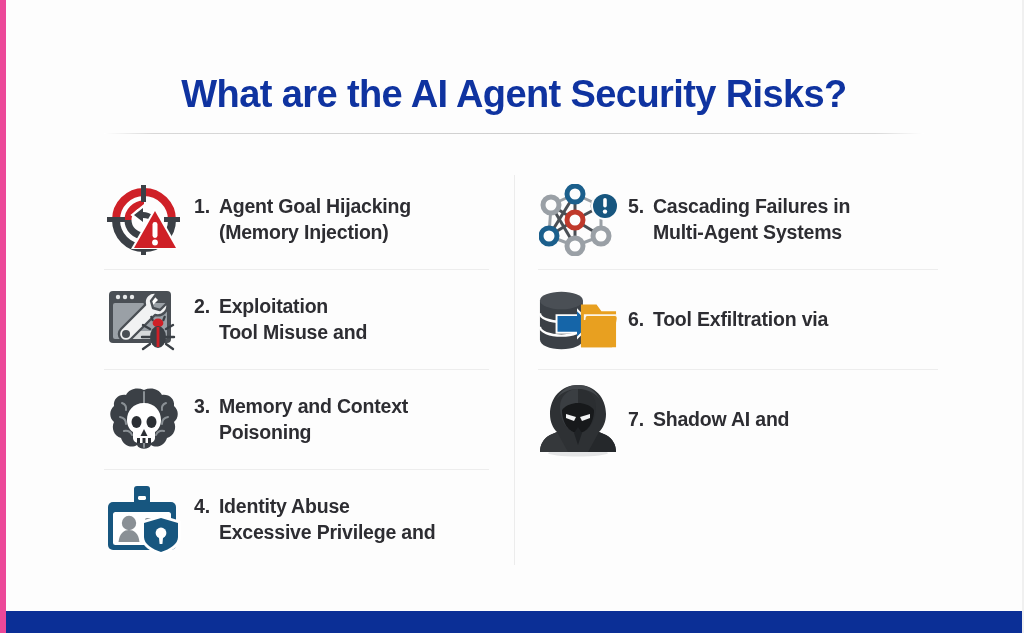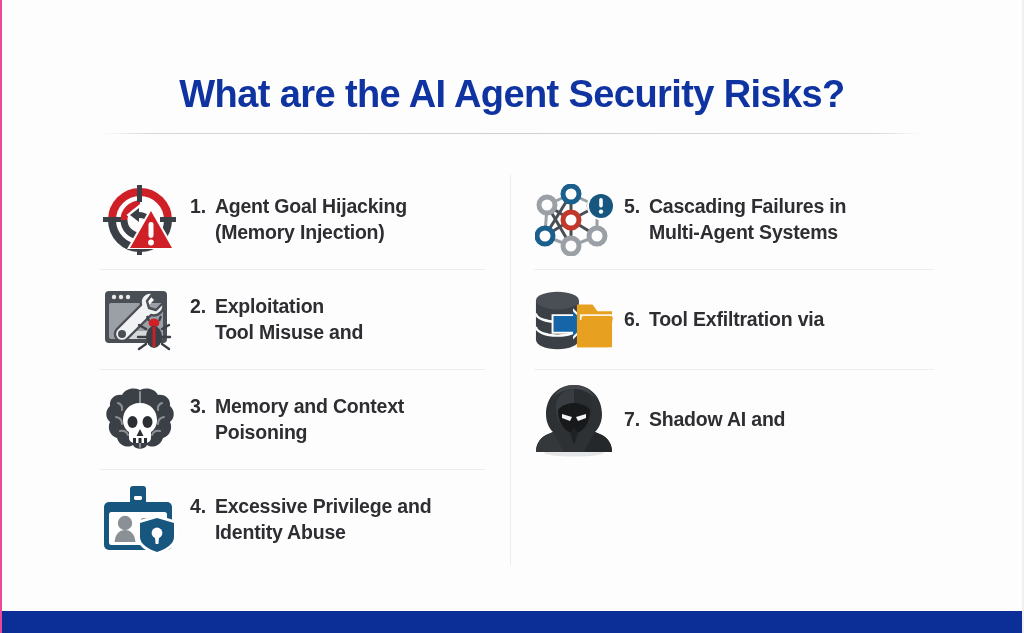--- a/index.html
+++ b/index.html
@@ -6,21 +6,21 @@
   body{
     width:1024px;height:633px;
     background:#ffffff;
     font-family:"Liberation Sans", sans-serif;
     overflow:hidden;
     position:relative;
   }
   .canvas{
     position:absolute;inset:0;
     background:#fdfdfd;
-    border-left:2px solid #ec4899;
+    border-left:6px solid #ec4899;
     border-right:2px solid #f0f0f0;
     box-sizing:border-box;
   }
 
   
   .title{
     position:absolute;
     top:48px;left:0;right:0;
     text-align:center;
     font-size:38px;
@@ -220,22 +220,22 @@
             </g>
             <path d="M56 30 L76 36 L76 52 C76 61 66 67 56 70 C46 67 36 61 36 52 L36 36 Z" fill="#ffffff"></path>
             <path d="M56 33 L73 38 L73 52 C73 59 65 64 56 67 C47 64 39 59 39 52 L39 38 Z" fill="#17567f"></path>
             <circle cx="56" cy="48" r="5.4" fill="#ffffff"></circle>
             <path d="M53.6 49 L58.4 49 L57.4 59 L54.6 59 Z" fill="#ffffff"></path>
           </svg>
         </span>
         <span class="text">
           <span class="num">4.</span>
           <span>
+            <span class="label">Identity Abuse</span>
             <span class="label">Excessive Privilege and</span>
-            <span class="label">Identity Abuse</span>
           </span>
         </span>
       </div>
 
     </div>
 
     <div class="col col-right">
 
       <div class="risk risk-5 sep">
         <span class="icon">

